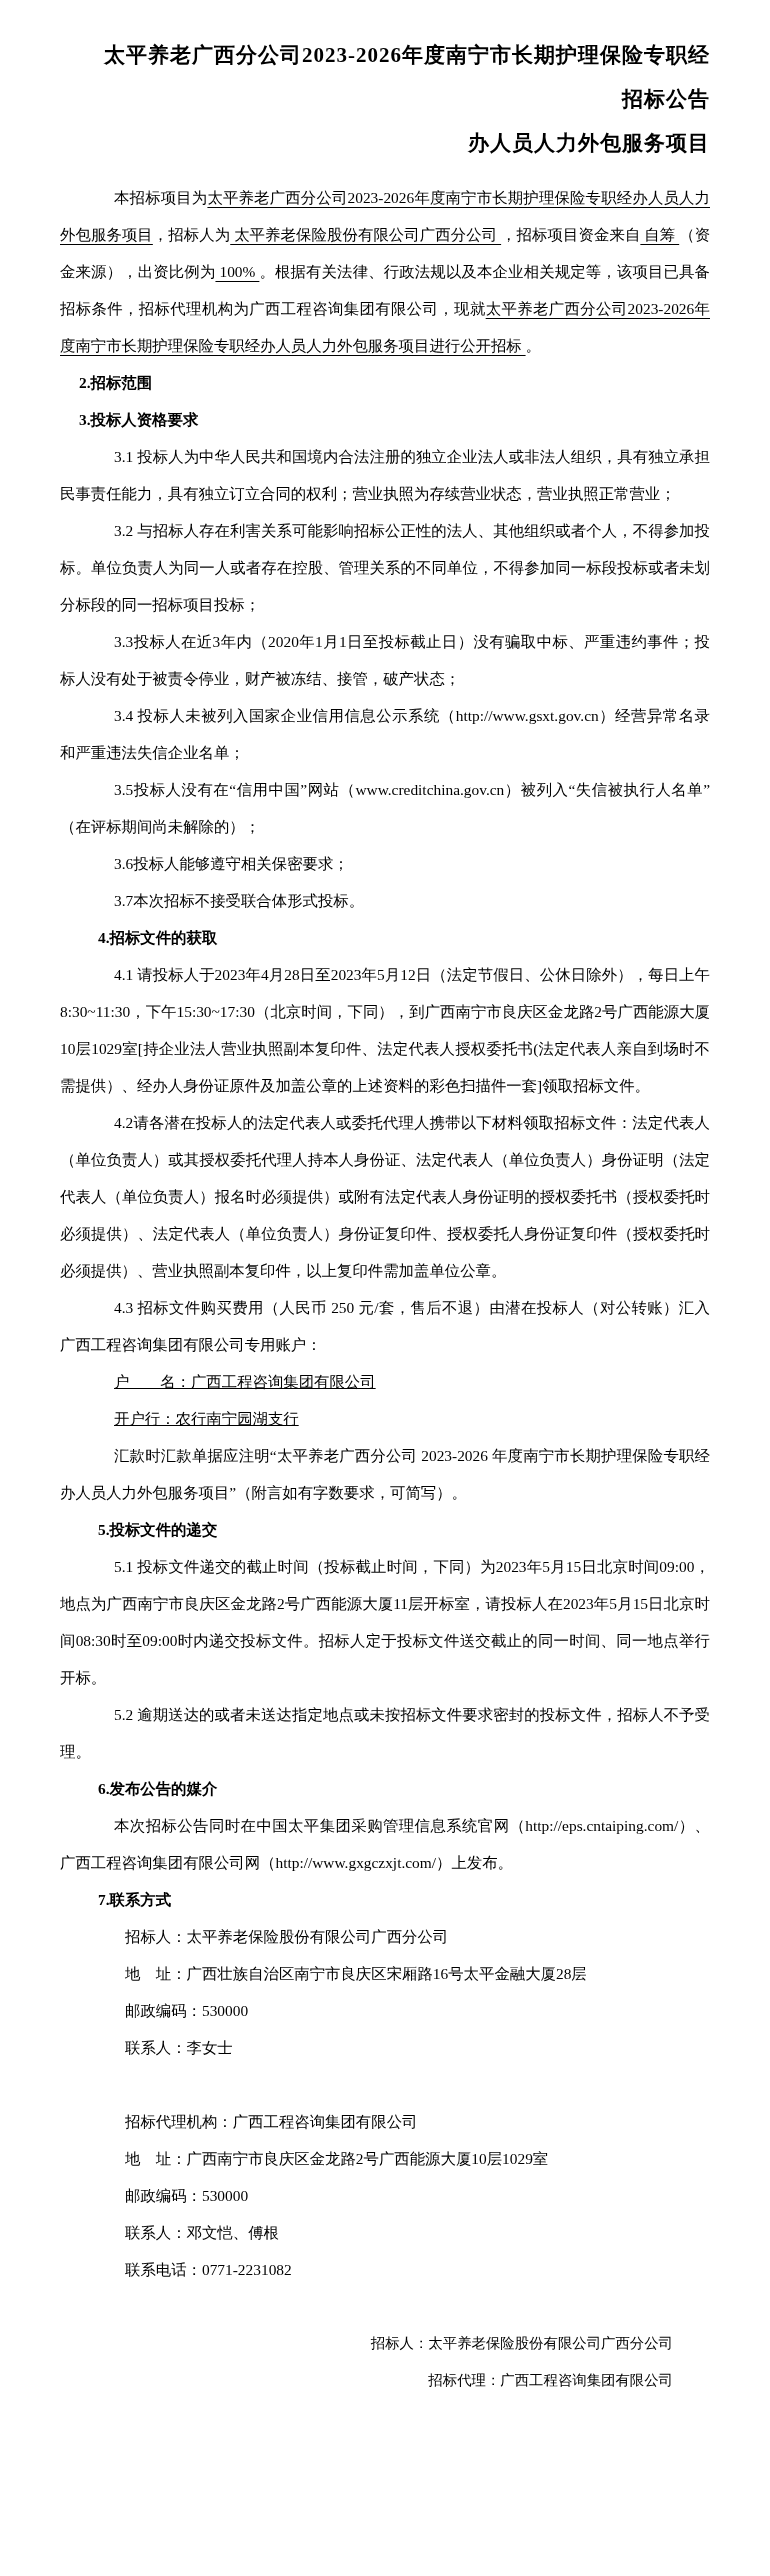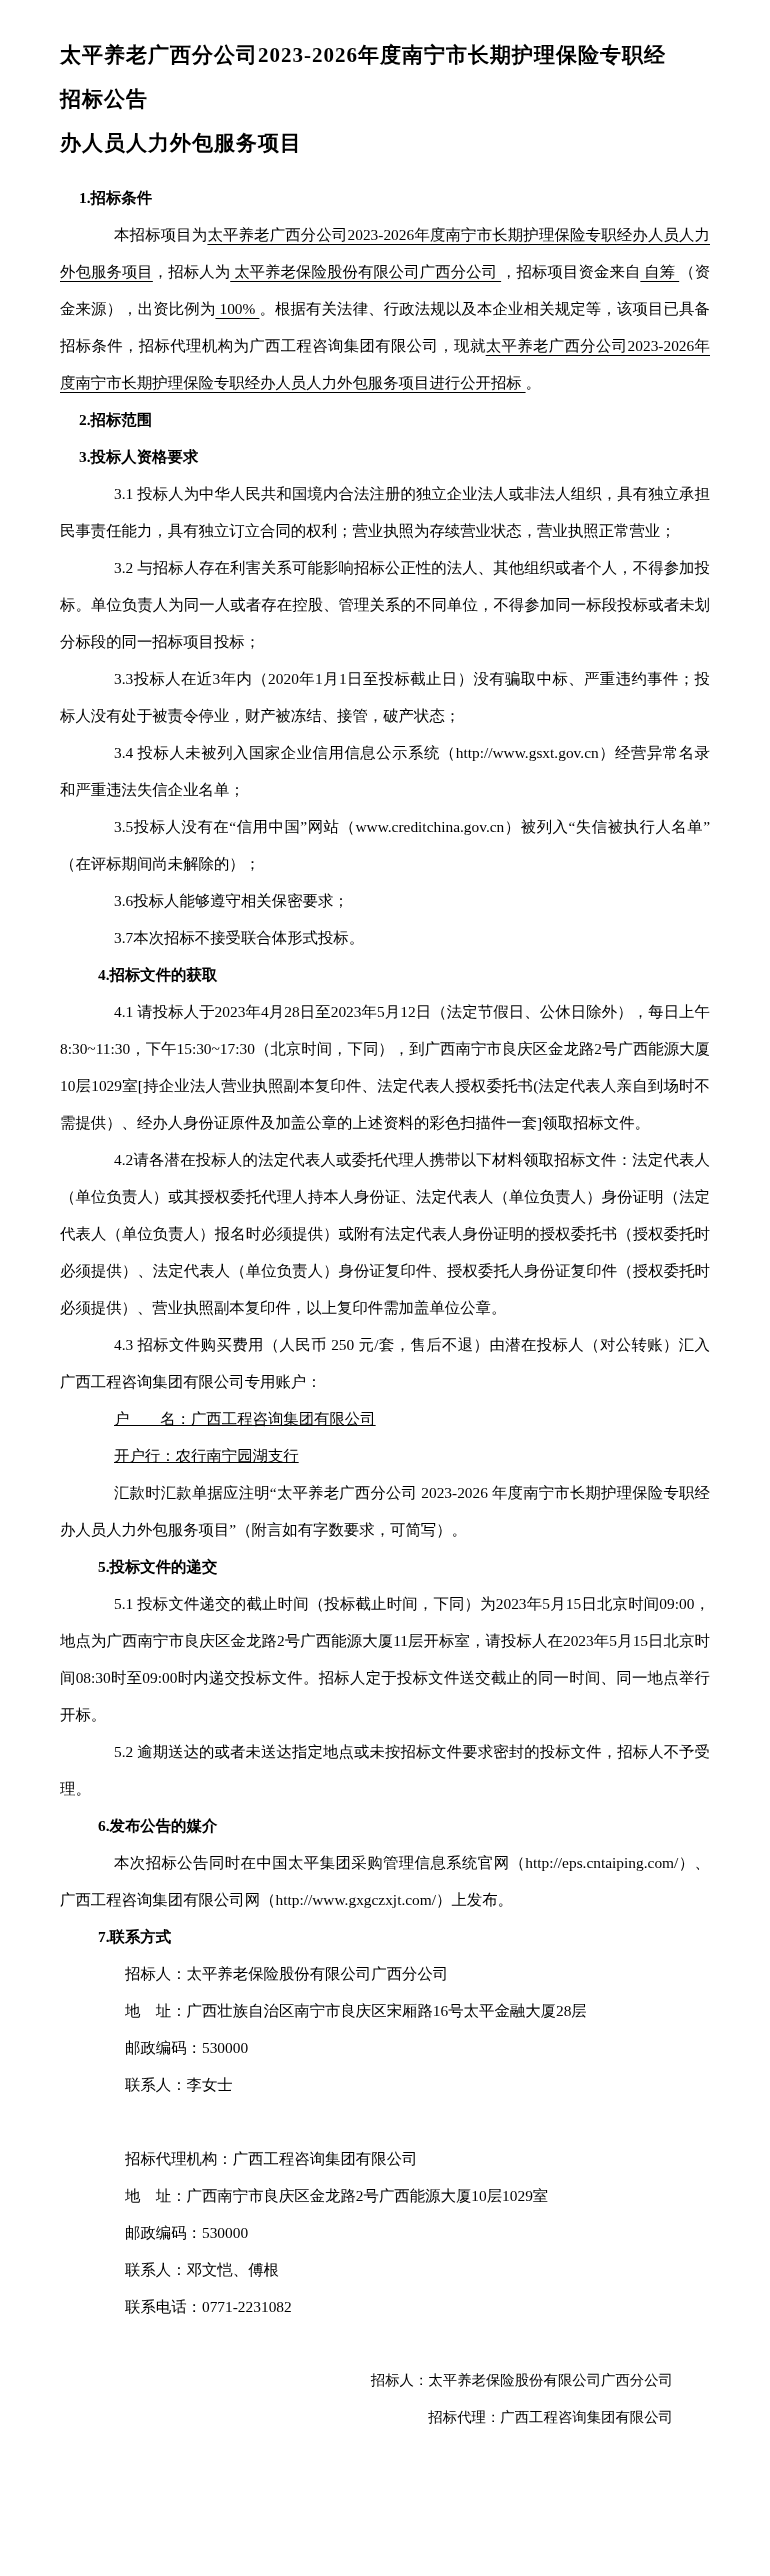--- a/index.html
+++ b/index.html
@@ -10,21 +10,21 @@
     -webkit-font-smoothing:antialiased;
   }
   .page{
     box-sizing:border-box;
     width:770px;
     min-height:2576px;
     padding:33px 60px 58px 60px;
     background:#fff;
   }
   .title-line{
-    text-align:left;
+    text-align:right;
     font-weight:bold;
     font-size:21px;
     line-height:44px;
     letter-spacing:1px;
   }
   .blocks{margin-top:13.5px;}
   .block{
     font-size:15.4px;
     line-height:37px;
     min-height:37px;
@@ -48,21 +48,20 @@
   .u{text-decoration:underline;text-underline-offset:3.9px;}
 </style>
 </head>
 <body>
 
 <div class="page">
   <div class="title-line">太平养老广西分公司2023-2026年度南宁市长期护理保险专职经</div>
   <div class="title-line">招标公告</div>
   <div class="title-line">办人员人力外包服务项目</div>
   <div class="blocks">
-      <div class="block heading"><span>1.招标条件</span></div>
       <div class="block para"><span>本招标项目为</span><span class="u">太平养老广西分公司2023-2026年度南宁市长期护理保险专职经办人员人力外包服务项目</span><span>，招标人为</span><span class="u"> 太平养老保险股份有限公司广西分公司 </span><span>，招标项目资金来自</span><span class="u"> 自筹 </span><span>（资金来源），出资比例为</span><span class="u"> 100%  </span><span>。根据有关法律、行政法规以及本企业相关规定等，该项目已具备招标条件，招标代理机构为广西工程咨询集团有限公司，现就</span><span class="u">太平养老广西分公司2023-2026年度南宁市长期护理保险专职经办人员人力外包服务项目进行公开招标 </span><span>。</span></div>
       <div class="block heading"><span>2.招标范围</span></div>
       <div class="block heading"><span>3.投标人资格要求</span></div>
       <div class="block para"><span>3.1 投标人为中华人民共和国境内合法注册的独立企业法人或非法人组织，具有独立承担民事责任能力，具有独立订立合同的权利；营业执照为存续营业状态，营业执照正常营业；</span></div>
       <div class="block para"><span>3.2 与招标人存在利害关系可能影响招标公正性的法人、其他组织或者个人，不得参加投标。单位负责人为同一人或者存在控股、管理关系的不同单位，不得参加同一标段投标或者未划分标段的同一招标项目投标；</span></div>
       <div class="block para"><span>3.3投标人在近3年内（2020年1月1日至投标截止日）没有骗取中标、严重违约事件；投标人没有处于被责令停业，财产被冻结、接管，破产状态；</span></div>
       <div class="block para"><span>3.4 投标人未被列入国家企业信用信息公示系统（http://www.gsxt.gov.cn）经营异常名录和严重违法失信企业名单；</span></div>
       <div class="block para"><span>3.5投标人没有在“信用中国”网站（www.creditchina.gov.cn）被列入“失信被执行人名单”（在评标期间尚未解除的）；</span></div>
       <div class="block para"><span>3.6投标人能够遵守相关保密要求；</span></div>
       <div class="block para"><span>3.7本次招标不接受联合体形式投标。</span></div>

